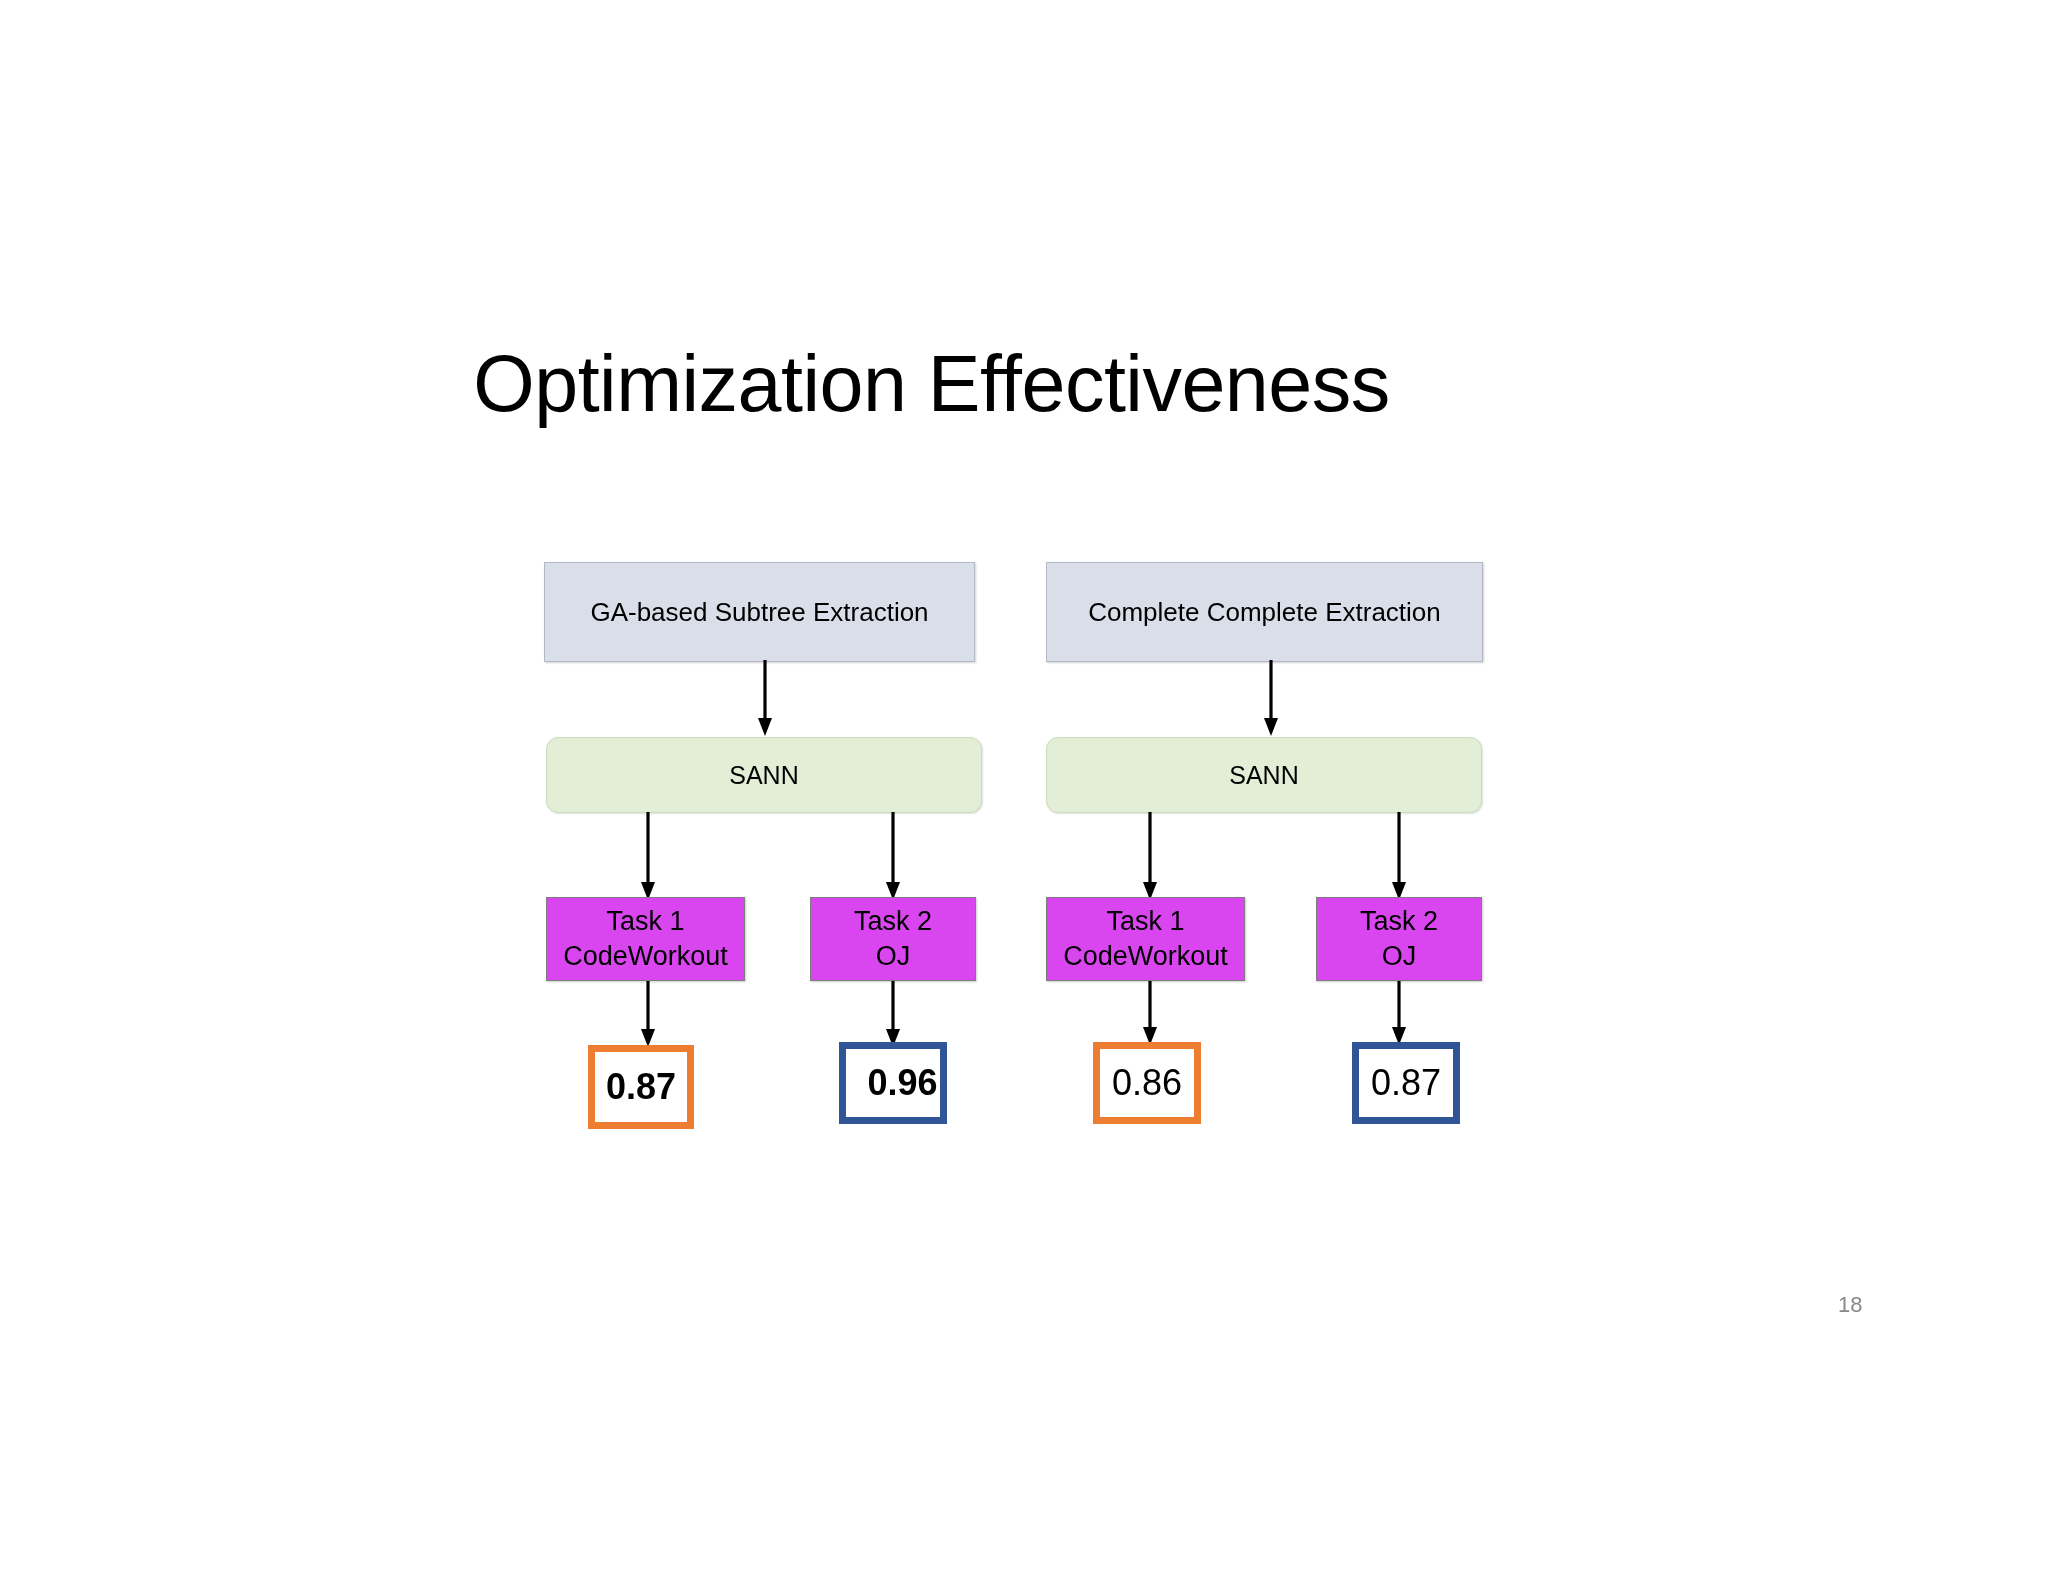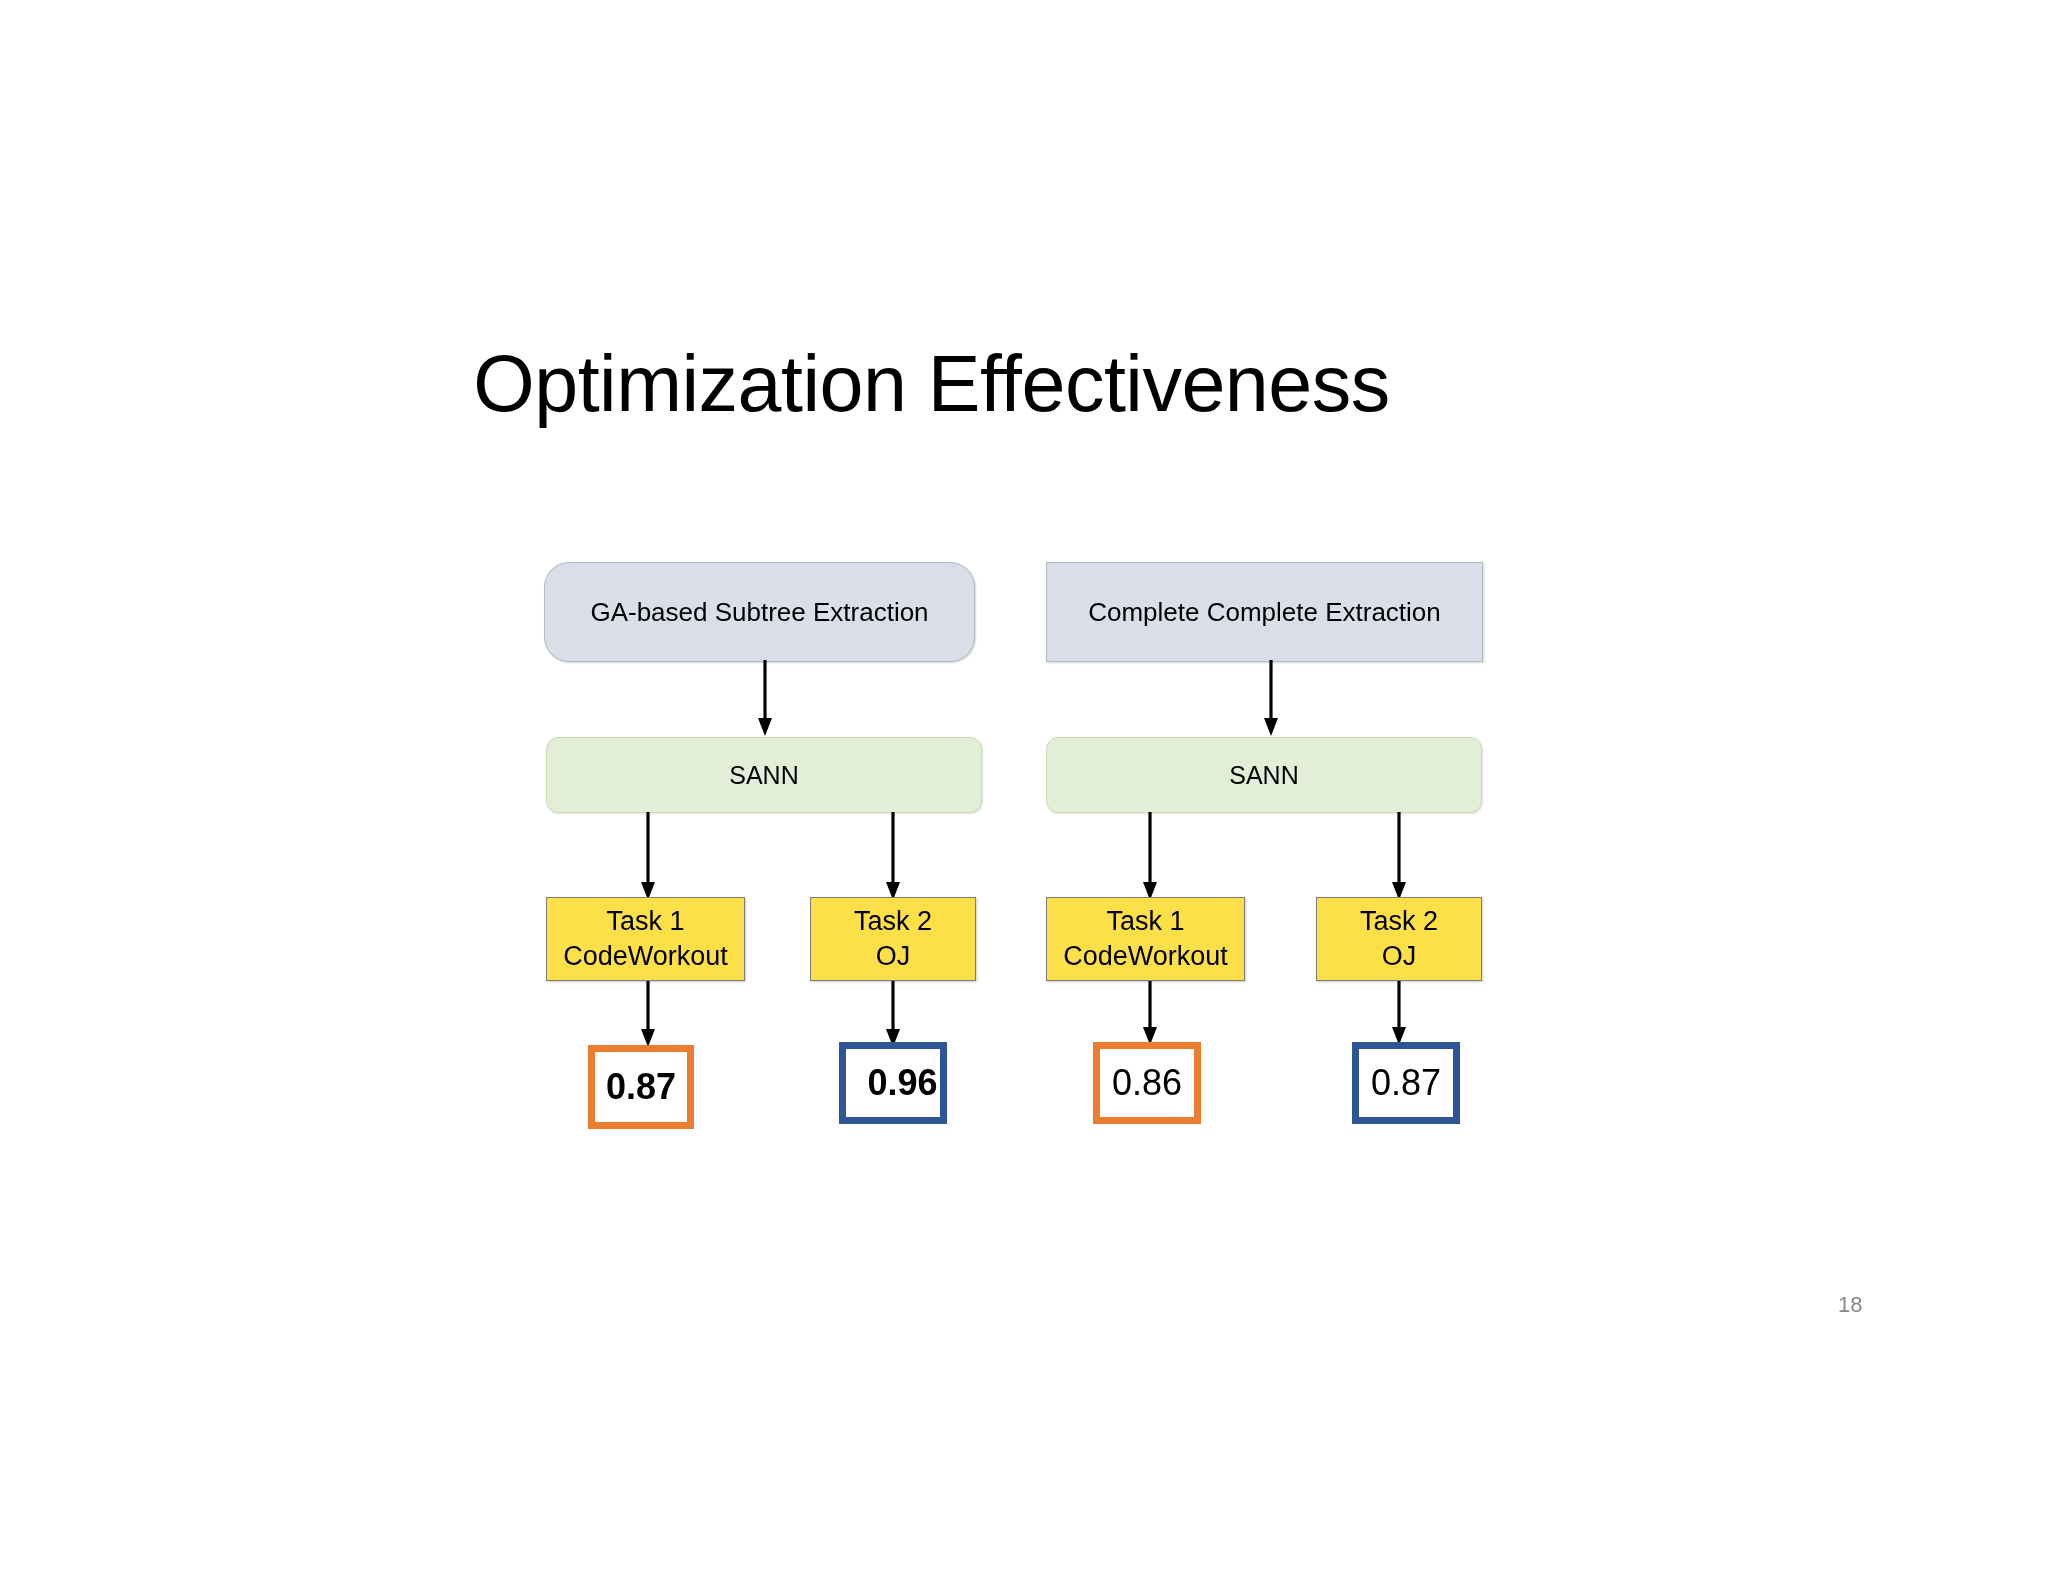--- a/index.html
+++ b/index.html
@@ -64,21 +64,21 @@
   .node-model {
     background: #e2eed5;
     border: 1.5px solid #cbdcb8;
     border-radius: 12px;
     font-size: 25px;
     color: #000000;
     box-shadow: 1px 1px 2px rgba(0,0,0,0.12);
   }
 
   .node-task {
-    background: #fde047;
+    background: #d946ef;
     border: 1.5px solid #7c7c7c;
     font-size: 27px;
     line-height: 1.28;
     color: #000000;
     box-shadow: 1px 1px 2px rgba(0,0,0,0.2);
   }
   .node-task .line { display: block; }
 
   .node-score {
     background: #ffffff;
@@ -102,21 +102,21 @@
     fill: #000000;
   }
 </style>
 </head>
 <body>
 
 <div id="slide">
 
   <div id="slide-title">Optimization Effectiveness</div>
 
-  <div class="node node-source" style="left:544px; top:562px; width:431px; height:100px;border-radius:25px;">
+  <div class="node node-source" style="left:544px; top:562px; width:431px; height:100px;">
     <span>GA-based Subtree Extraction</span>
   </div>
 
   <svg class="connector" style="left:755px; top:660px; width:20px; height:78px;" viewBox="0 0 20 78">
     <line x1="10" y1="0" x2="10" y2="62"></line>
     <polygon points="3,58 17,58 10,76"></polygon>
   </svg>
 
   <div class="node node-model" style="left:546px; top:737px; width:436px; height:76px;">
     <span>SANN</span>

